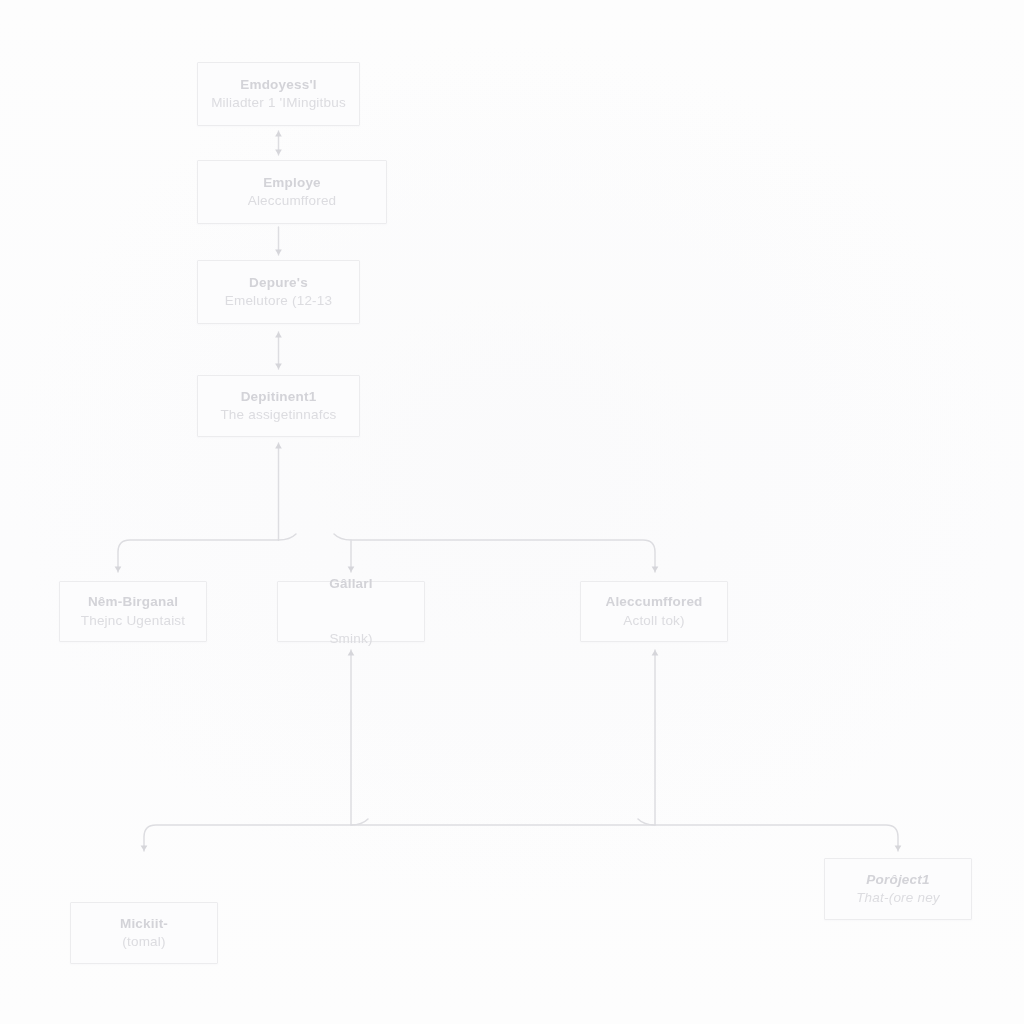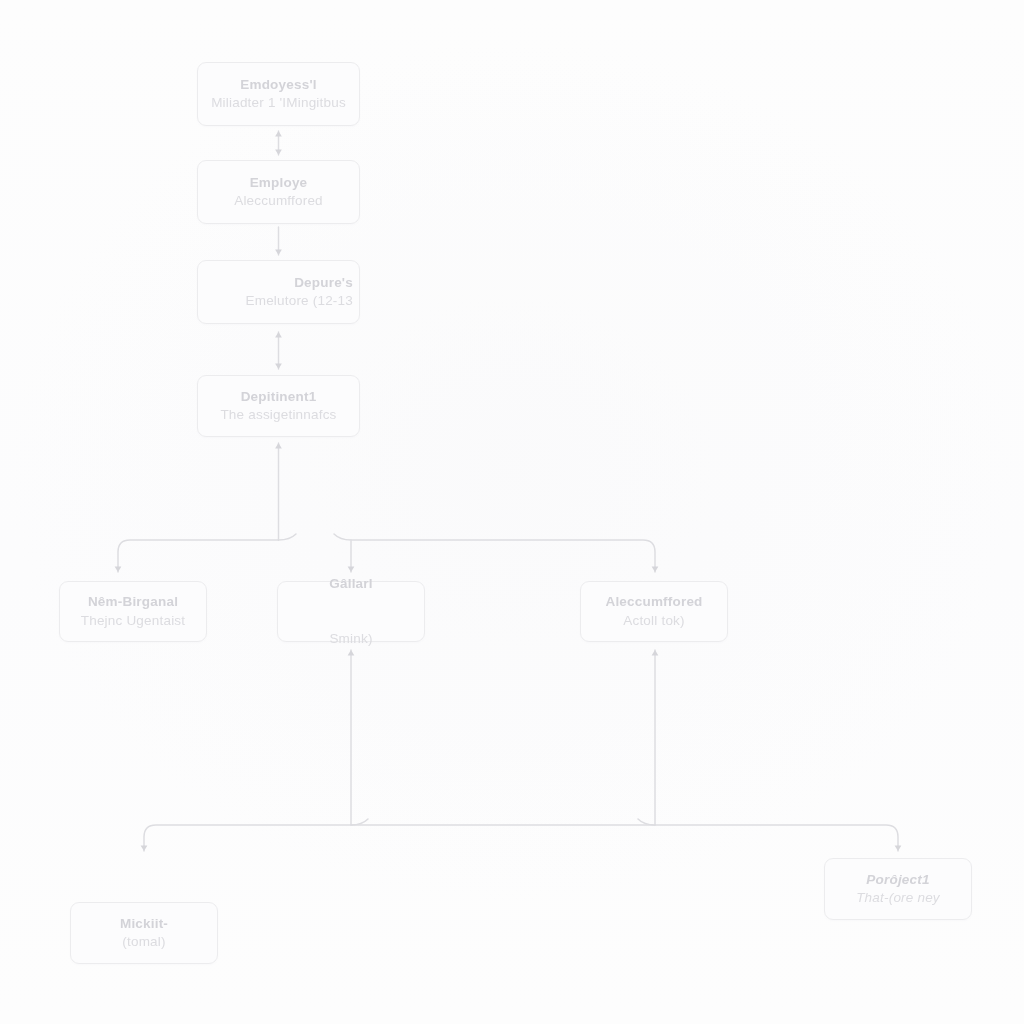--- a/index.html
+++ b/index.html
@@ -29,21 +29,21 @@
   }
   #edge-layer {
     position: absolute;
     inset: 0;
   }
   .node {
     position: absolute;
     box-sizing: border-box;
     background: #fcfcfd;
     border: 1px solid #ececee;
-    border-radius: 9px;
+    border-radius: 1px;
     display: flex;
     flex-direction: column;
     align-items: center;
     justify-content: center;
     text-align: center;
     padding: 4px 6px;
     box-shadow: 0 1px 2px rgba(150,150,160,0.035);
     filter: blur(0.35px);
   }
   .node-title {
@@ -110,26 +110,26 @@
 
       <path d="M 351 825 Q 362 825 368 819 M 655 825 Q 644 825 638 819"></path>
     </g>
   </svg>
 
   <div class="node" style="left:197px; top:62px; width:163px; height:64px;">
     <div class="node-title">Emdoyess'l</div>
     <div class="node-sub">Miliadter 1 'IMingitbus</div>
   </div>
 
-  <div class="node" style="left:197px; top:160px; width:163px; height:64px;">
+  <div class="node" style="left:197px; top:160px; width:190px; height:64px;">
     <div class="node-title">Employe</div>
     <div class="node-sub">Aleccumffored</div>
   </div>
 
-  <div class="node" style="left:197px; top:260px; width:163px; height:64px;align-items:flex-end;">
+  <div class="node" style="left:197px; top:260px; width:163px; height:64px;">
     <div class="node-title">Depure's</div>
     <div class="node-sub">Emelutore (12-13</div>
   </div>
 
   <div class="node" style="left:197px; top:375px; width:163px; height:62px;text-align:center;">
     <div class="node-title">Depitinent1</div>
     <div class="node-sub">The assigetinnafcs</div>
   </div>
 
   <div class="node" style="left:43px; top:581px; width:148px; height:61px;margin-left:16px;">

